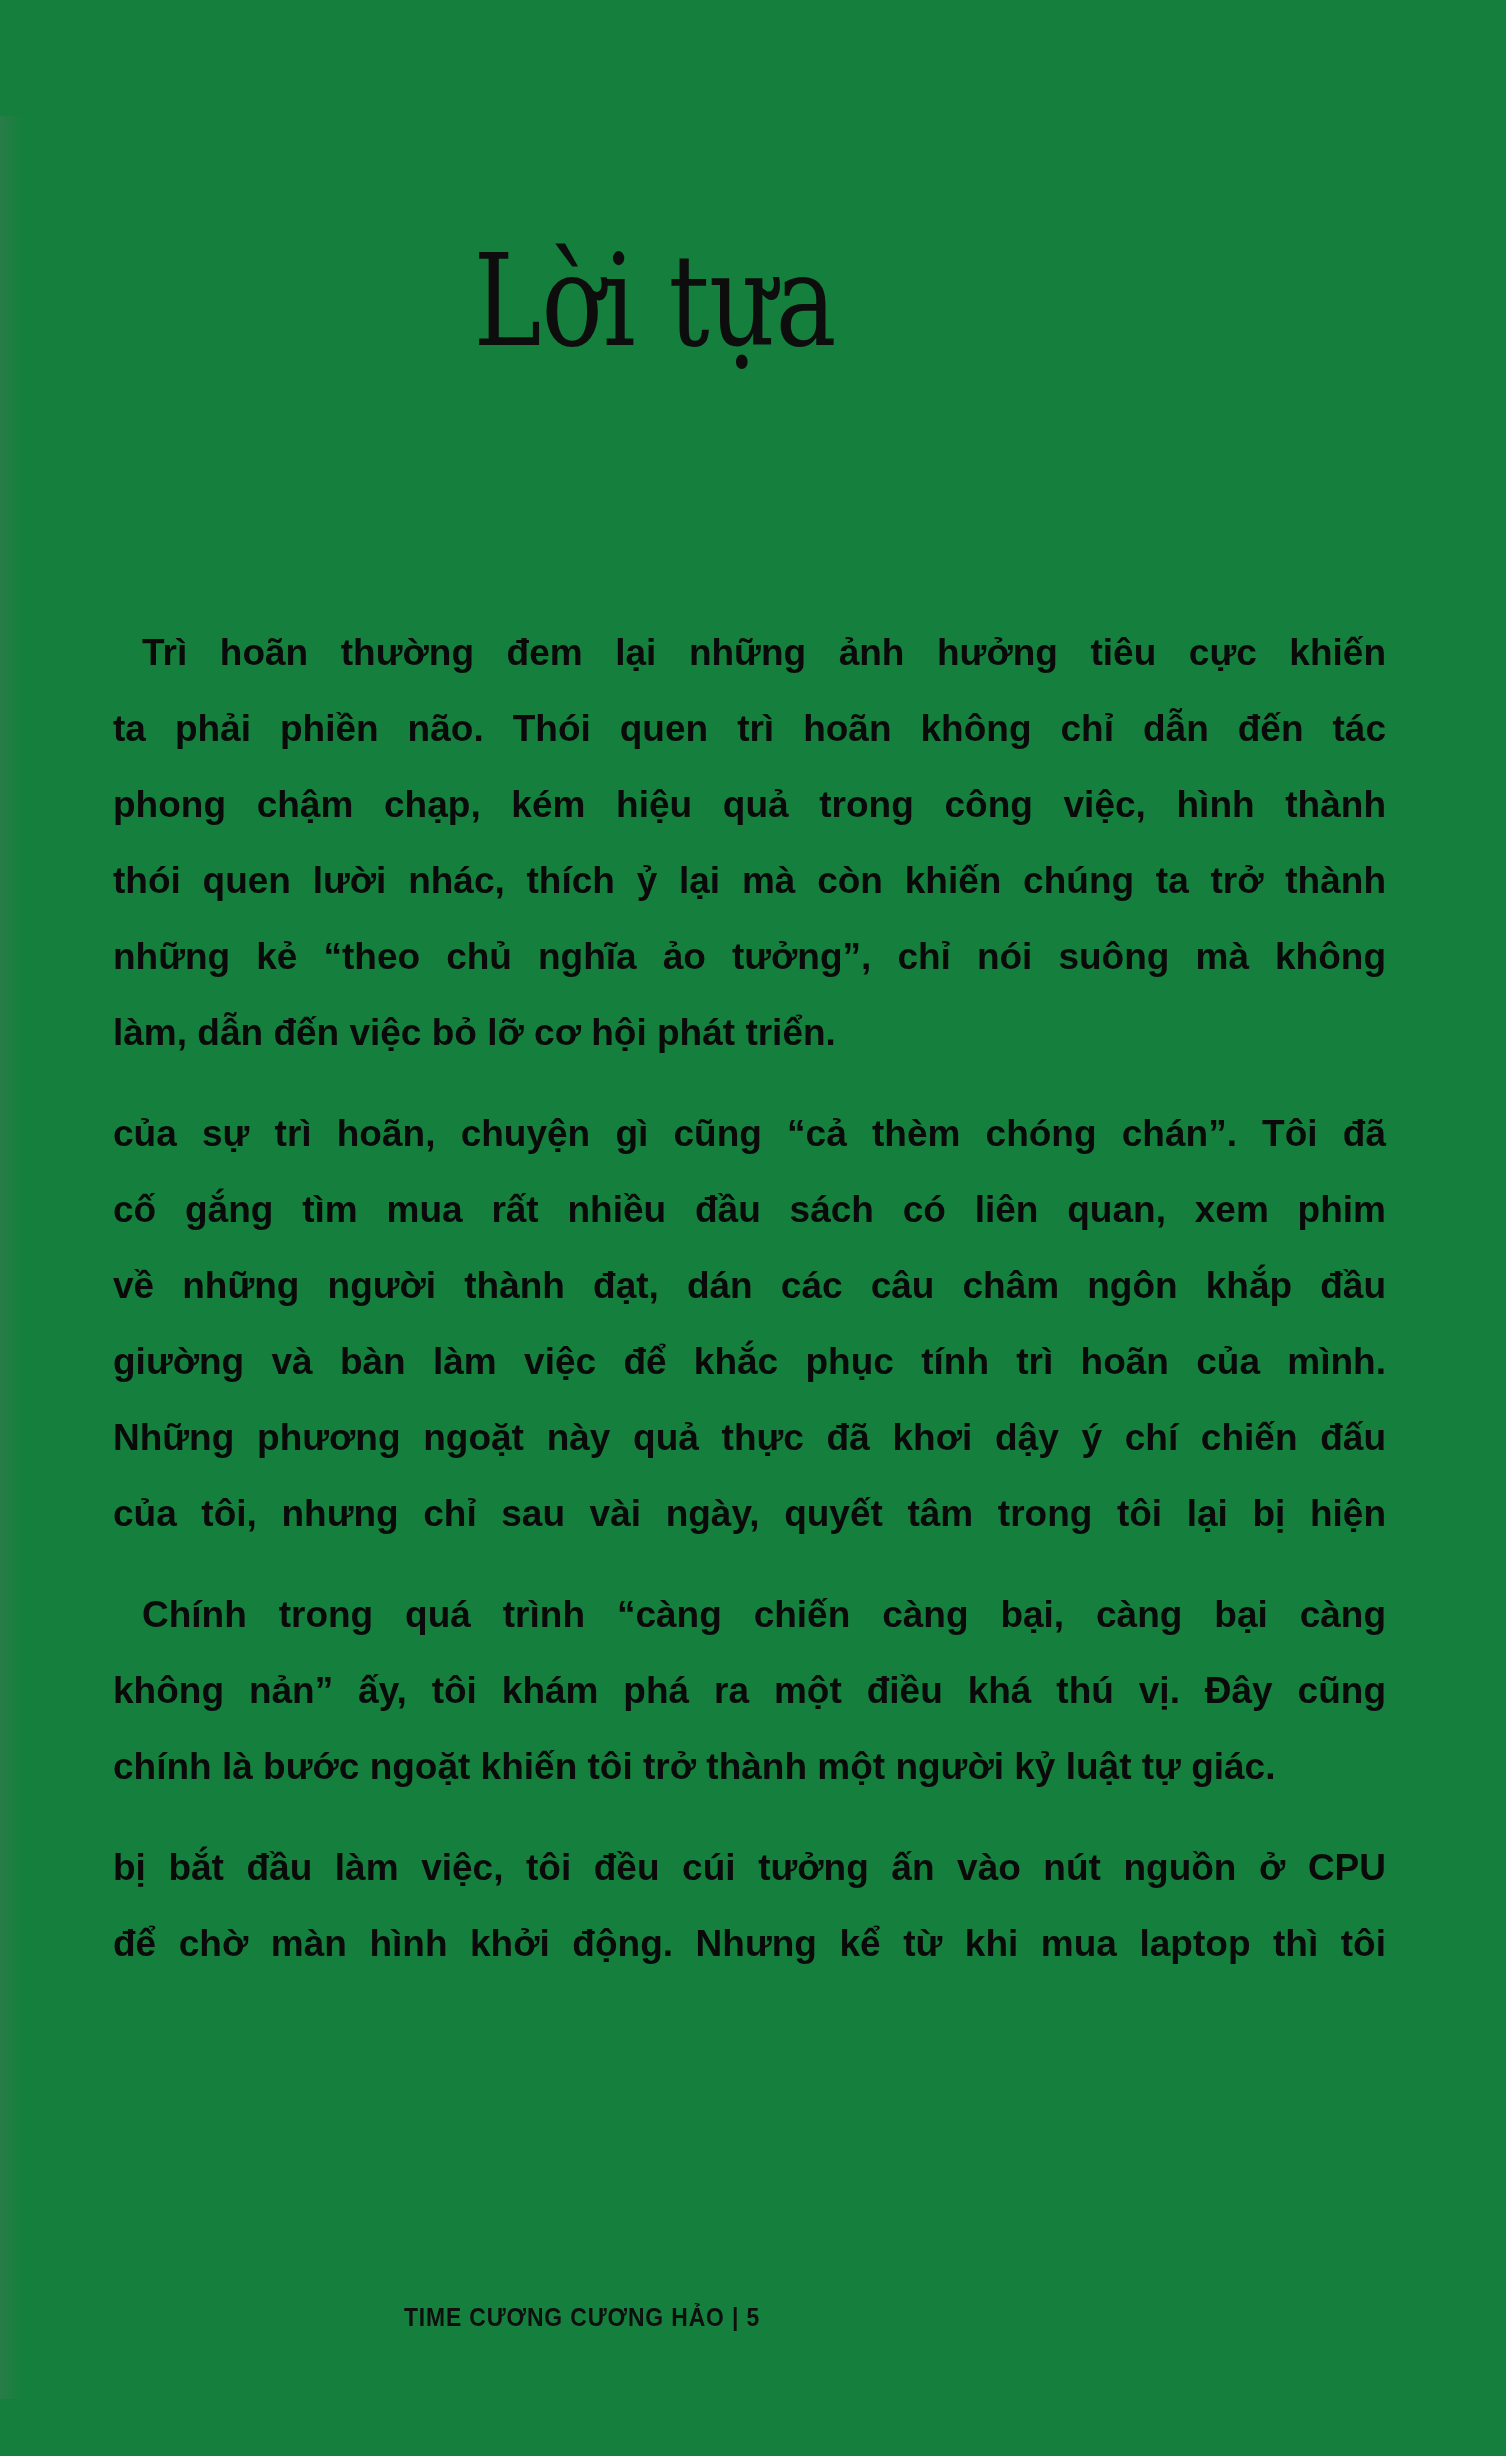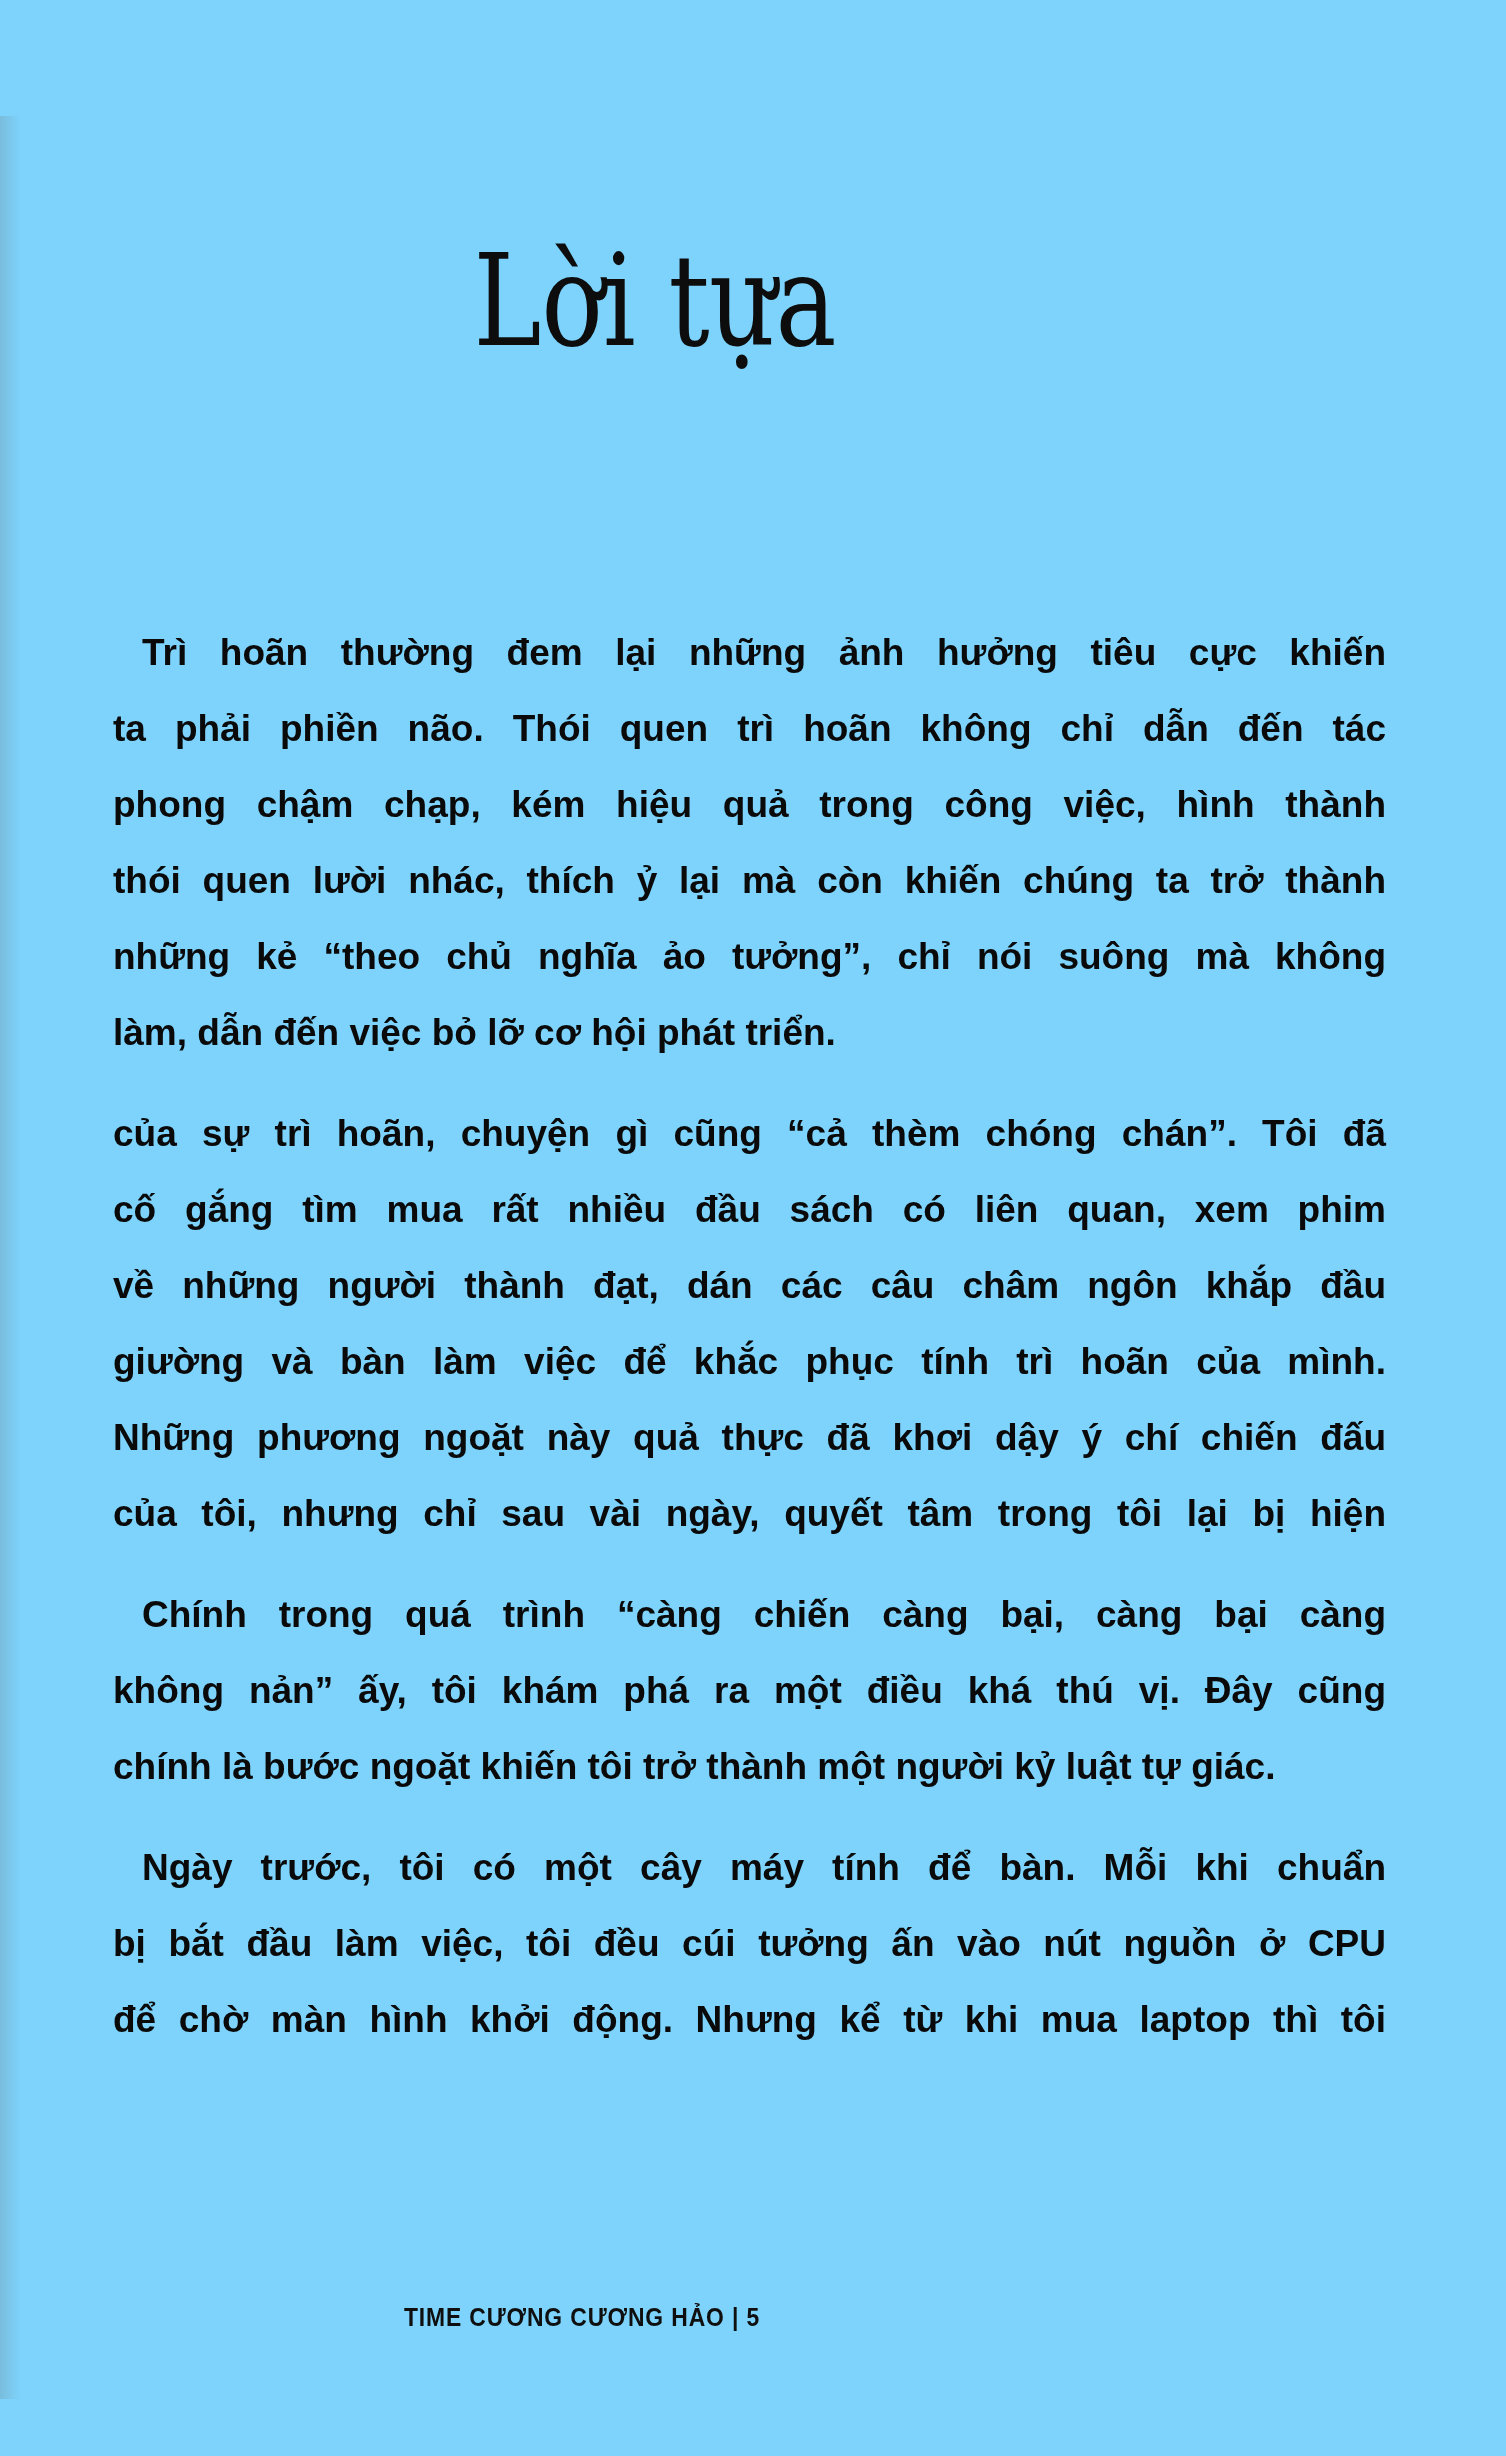--- a/index.html
+++ b/index.html
@@ -6,21 +6,21 @@
   body{
     width:1506px;height:2457px;
     background:#ffffff;
     position:relative;
     overflow:hidden;
     font-family:"Liberation Sans","DejaVu Sans",sans-serif;
     color:#0a0a0a;
   }
   .page{
     position:absolute;inset:0;
-    background:#7dd3fc;
+    background:#15803d;
   }
   
   .scan-shadow{
     position:absolute;left:0;top:116px;bottom:58px;width:21.3px;
     background:linear-gradient(to right, rgba(110,110,110,0.22), rgba(255,255,255,0));
     pointer-events:none;
   }
   .chapter-title{
     position:absolute;
     top:231px;
@@ -86,21 +86,20 @@
         <div class="line">giường và bàn làm việc để khắc phục tính trì hoãn của mình.</div>
         <div class="line">Những phương ngoặt này quả thực đã khơi dậy ý chí chiến đấu</div>
         <div class="line">của tôi, nhưng chỉ sau vài ngày, quyết tâm trong tôi lại bị hiện</div>
       </div>
       <div class="paragraph">
         <div class="line indent">Chính trong quá trình “càng chiến càng bại, càng bại càng</div>
         <div class="line">không nản” ấy, tôi khám phá ra một điều khá thú vị. Đây cũng</div>
         <div class="line no-just">chính là bước ngoặt khiến tôi trở thành một người kỷ luật tự giác.</div>
       </div>
       <div class="paragraph">
-        <div class="line indent">Ngày trước, tôi có một cây máy tính để bàn. Mỗi khi chuẩn</div>
         <div class="line">bị bắt đầu làm việc, tôi đều cúi tưởng ấn vào nút nguồn ở CPU</div>
         <div class="line">để chờ màn hình khởi động. Nhưng kể từ khi mua laptop thì tôi</div>
       </div>
     </div>
 
   <div class="page-footer">TIME CƯƠNG CƯƠNG HẢO | 5</div>
 </div>
 
 
 </body></html>

